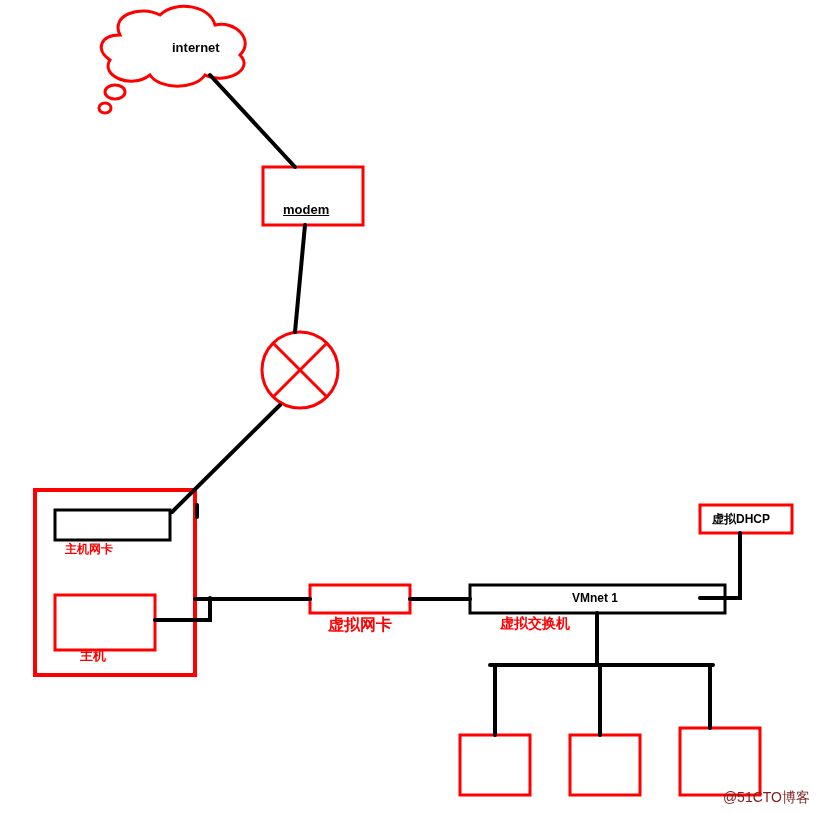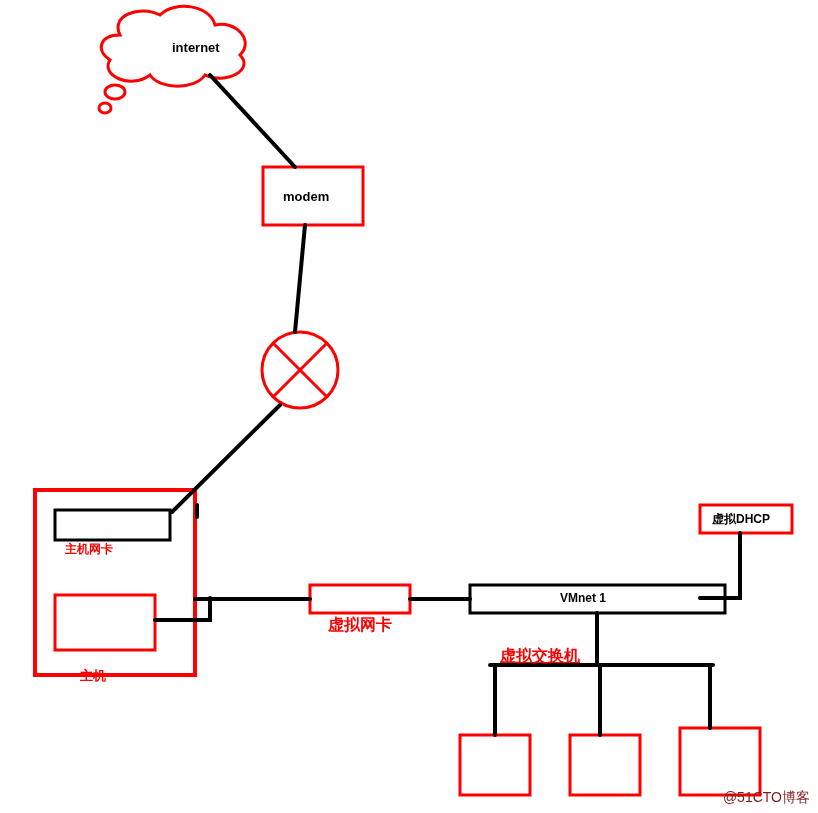--- a/index.html
+++ b/index.html
@@ -100,27 +100,27 @@
     <line x1="710" y1="665" x2="710" y2="728"></line>
 
     <path d="M 700 598 L 740 598 L 740 533"></path>
 
     <line x1="197" y1="505" x2="197" y2="517"></line>
   </g>
 </svg>
 
 <div class="label" style="left:148px; top:40px;margin-left:24px;">internet</div>
 
-<div class="label" style="left:283px; top:189px;">modem</div>
+<div class="label" style="left:283px; top:202px;text-decoration:underline;">modem</div>
 
 <div class="label red" style="left:65px; top:517px; font-size:12px;">主机网卡</div>
 
-<div class="label red" style="left:80px; top:643px;">主机</div>
+<div class="label red" style="left:80px; top:623px;">主机</div>
 
 <div class="label red" style="left:328px; top:591px; font-size:16px;">虚拟网卡</div>
 
-<div class="label red" style="left:500px; top:622px; font-size:16px;text-decoration:underline;">虚拟交换机</div>
+<div class="label red" style="left:500px; top:591px; font-size:14px;">虚拟交换机</div>
 
-<div class="label" style="left:560px; top:591px; font-size:12px; color:#000;">VMnet 1</div>
+<div class="label" style="left:572px; top:591px; font-size:12px; color:#000;">VMnet 1</div>
 
 <div class="label" style="left:712px; top:511px; font-size:12px;">虚拟DHCP</div>
 
 <div class="watermark">@51CTO博客</div>
 
 </body></html>

